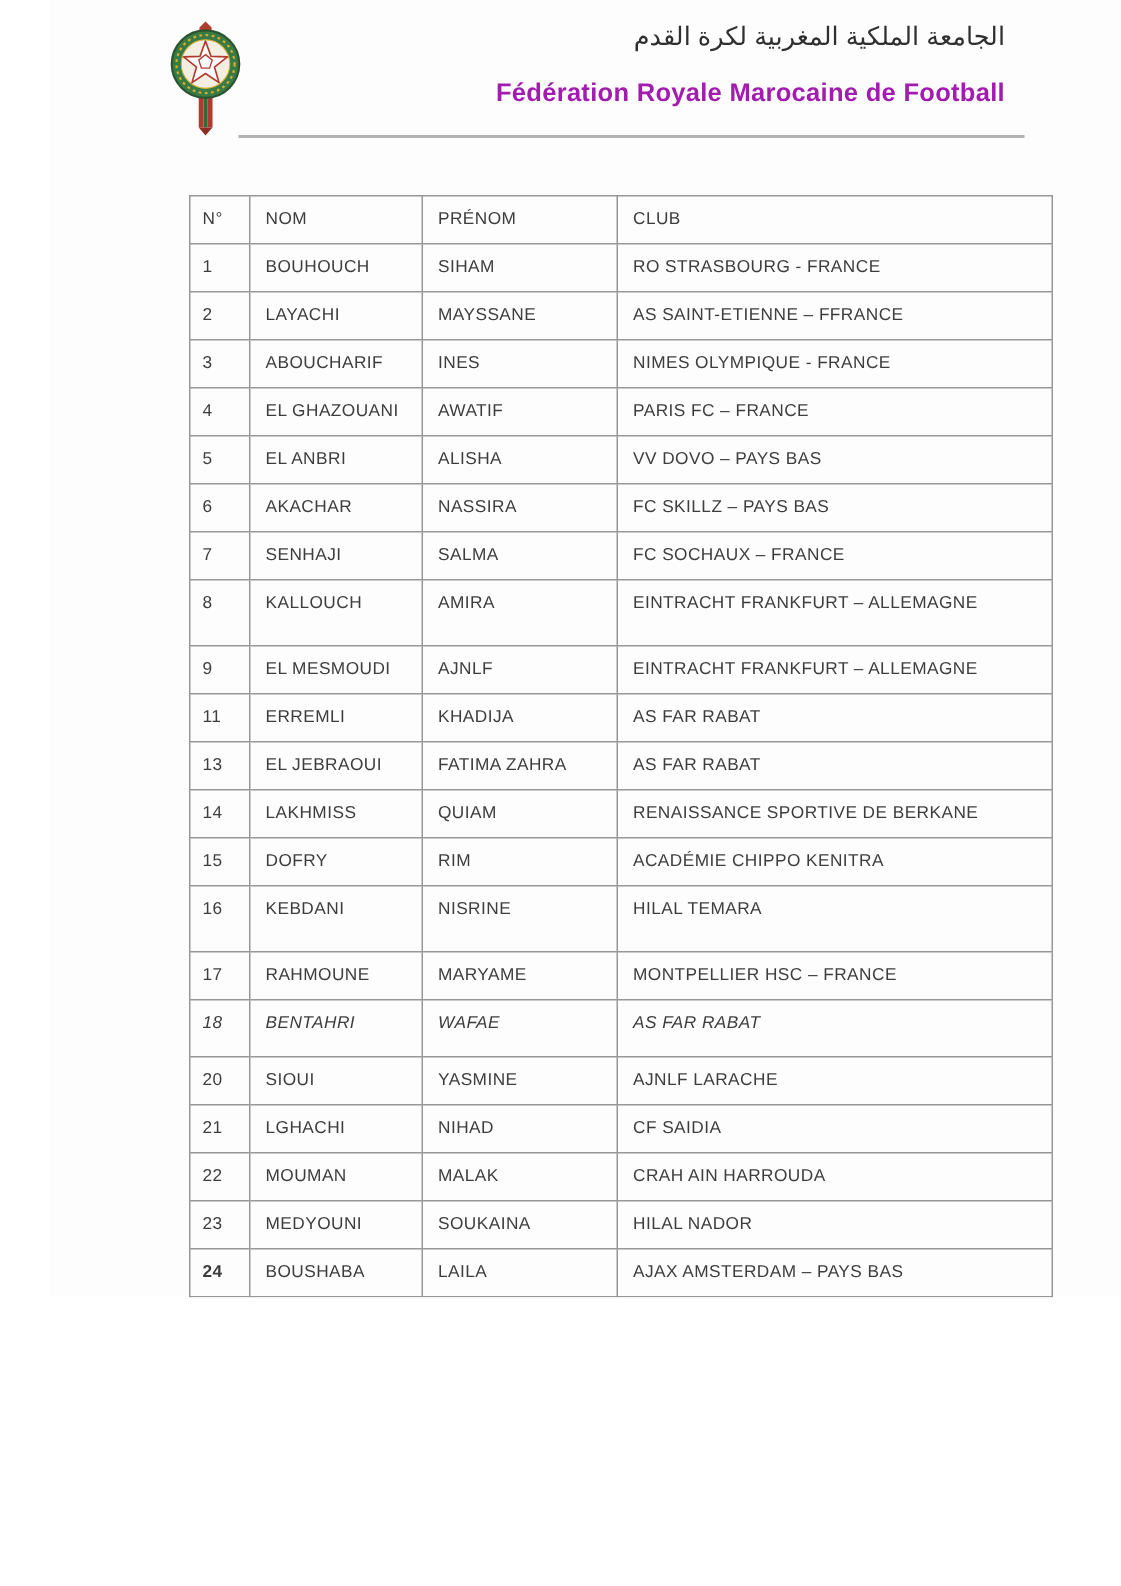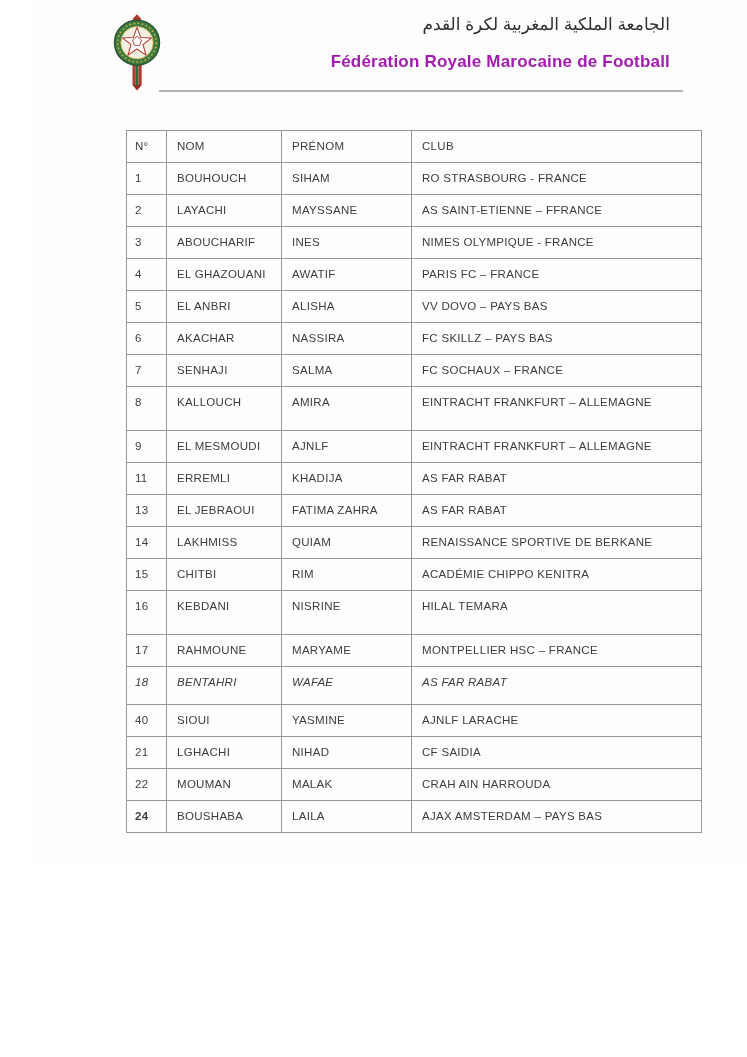--- a/index.html
+++ b/index.html
@@ -209,21 +209,21 @@
             <td>AS FAR RABAT</td>
           </tr>
           <tr>
             <td>14</td>
             <td>LAKHMISS</td>
             <td>QUIAM</td>
             <td>RENAISSANCE SPORTIVE DE BERKANE</td>
           </tr>
           <tr>
             <td>15</td>
-            <td>CHITBI</td>
+            <td>DOFRY</td>
             <td>RIM</td>
             <td>ACADÉMIE CHIPPO KENITRA</td>
           </tr>
           <tr>
             <td>16</td>
             <td>KEBDANI</td>
             <td>NISRINE</td>
             <td>HILAL TEMARA</td>
           </tr>
           <tr>
@@ -232,38 +232,44 @@
             <td>MARYAME</td>
             <td>MONTPELLIER HSC – FRANCE</td>
           </tr>
           <tr>
             <td>18</td>
             <td>BENTAHRI</td>
             <td>WAFAE</td>
             <td>AS FAR RABAT</td>
           </tr>
           <tr>
-            <td>40</td>
+            <td>20</td>
             <td>SIOUI</td>
             <td>YASMINE</td>
             <td>AJNLF LARACHE</td>
           </tr>
           <tr>
             <td>21</td>
             <td>LGHACHI</td>
             <td>NIHAD</td>
             <td>CF SAIDIA</td>
           </tr>
           <tr>
             <td>22</td>
             <td>MOUMAN</td>
             <td>MALAK</td>
             <td>CRAH AIN HARROUDA</td>
           </tr>
           <tr>
+            <td>23</td>
+            <td>MEDYOUNI</td>
+            <td>SOUKAINA</td>
+            <td>HILAL NADOR</td>
+          </tr>
+          <tr>
             <td>24</td>
             <td>BOUSHABA</td>
             <td>LAILA</td>
             <td>AJAX AMSTERDAM – PAYS BAS</td>
           </tr>
         </tbody>
     </table>
   </div>
 
 </div>

